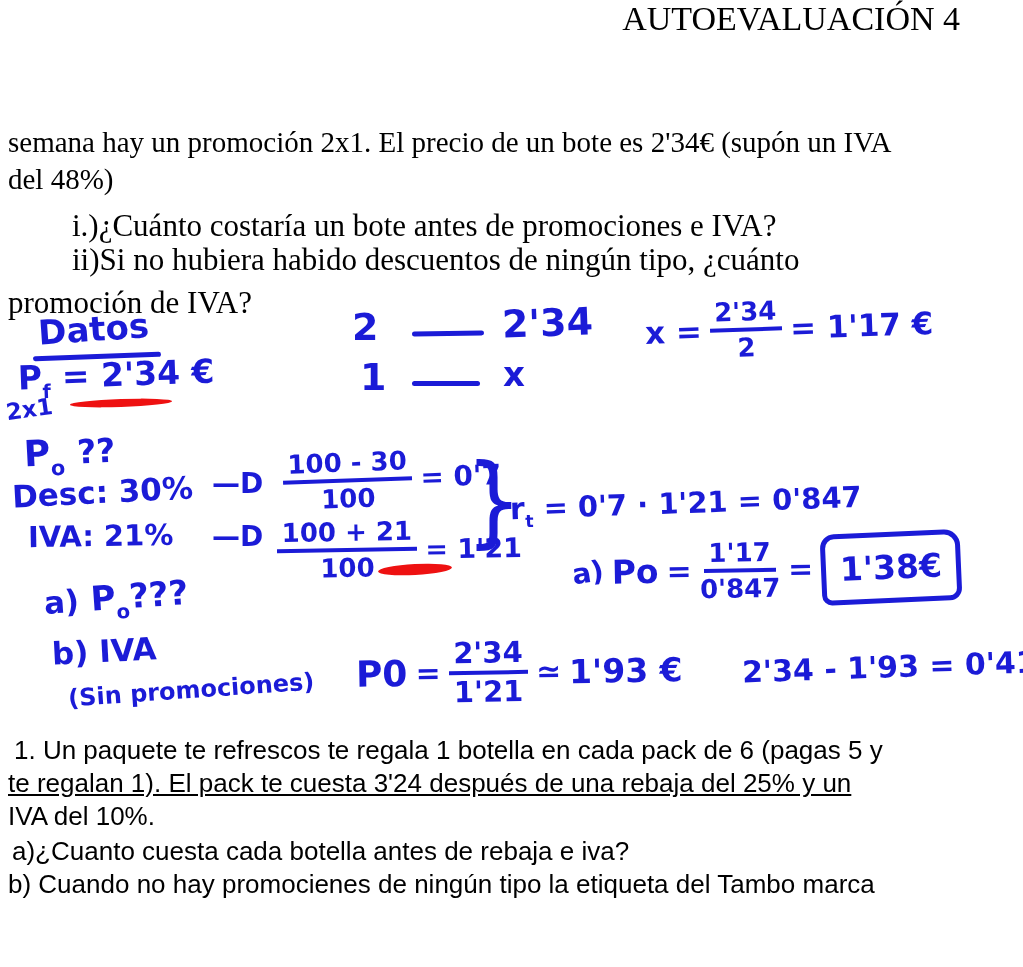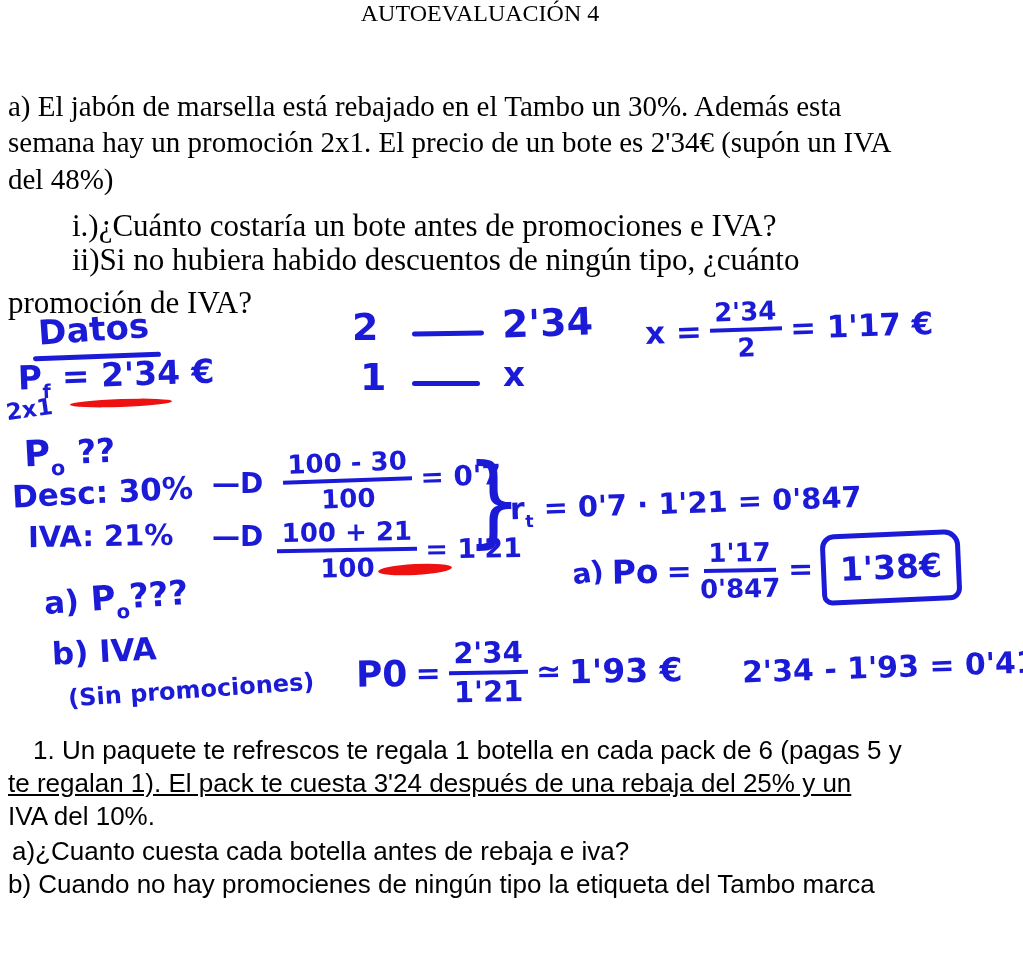--- a/index.html
+++ b/index.html
@@ -77,24 +77,23 @@
     font-weight:normal;
     color:var(--ink-blue);
     transform:scaleX(0.9);
   }
 </style>
 </head>
 <body>
 
 <div class="page">
 
-  <div class="printed" style="left:0;top:8;width:960px;text-align:center;font-size:24px;">AUTOEVALUACIÓN 4</div>
+  <div class="printed" style="left:0;top:8;width:960px;text-align:right;font-size:34px;">AUTOEVALUACIÓN 4</div>
 
 
-  <div class="printed" style="left:8px;top:91px;font-size:29px;">a) El jabón de marsella está rebajado en el Tambo un 30%.  Además esta</div>
   <div class="printed" style="left:8px;top:127px;font-size:29px;">semana hay un promoción 2x1. El precio de un bote es 2'34€ (supón un IVA</div>
   <div class="printed" style="left:8px;top:164px;font-size:29px;">del 48%)</div>
 
   <div class="printed" style="left:72px;top:209px;font-size:31px;">i.)¿Cuánto costaría un bote antes de promociones e IVA?</div>
   <div class="printed" style="left:72px;top:243px;font-size:31px;">ii)Si no hubiera habido descuentos de ningún tipo, ¿cuánto</div>
   <div class="printed" style="left:8px;top:286px;font-size:31px;">promoción de IVA?</div>
 
   <div class="hw" style="left:38px;top:312px;font-size:34px;transform:rotate(-4deg);">Datos</div>
   <div class="stroke" style="left:33px;top:354px;width:128px;height:5px;transform:rotate(-2deg);"></div>
 
@@ -182,19 +181,19 @@
     <span class="frac" style="font-size:29px;">
       <span class="num">2'34</span>
       <span class="den">1'21</span>
     </span>
     <span style="font-size:30px;">≃</span>
     <span style="font-size:33px;">1'93 €</span>
   </div>
 
   <div class="hw" style="left:742px;top:652px;font-size:30px;transform:rotate(-2deg);">2'34 - 1'93 = 0'41€</div>
 
-  <div class="printed sans" style="left:14px;top:736px;font-size:26px;margin-left:19px;">1. Un paquete te refrescos te regala 1 botella en cada pack de 6 (pagas 5 y</div>
+  <div class="printed sans" style="left:14px;top:736px;font-size:26px;">1. Un paquete te refrescos te regala 1 botella en cada pack de 6 (pagas 5 y</div>
   <div class="printed sans" style="left:8px;top:769px;font-size:26px;text-decoration:underline;">te regalan 1). El pack te cuesta 3'24 después de una rebaja del 25% y un</div>
   <div class="printed sans" style="left:8px;top:802px;font-size:26px;">IVA del 10%.</div>
   <div class="printed sans" style="left:12px;top:837px;font-size:26px;">a)¿Cuanto cuesta cada botella antes de rebaja e iva?</div>
   <div class="printed sans" style="left:8px;top:870px;font-size:26px;">b) Cuando no hay promocienes de ningún tipo la etiqueta del Tambo marca</div>
 
 </div>
 
 </body></html>

